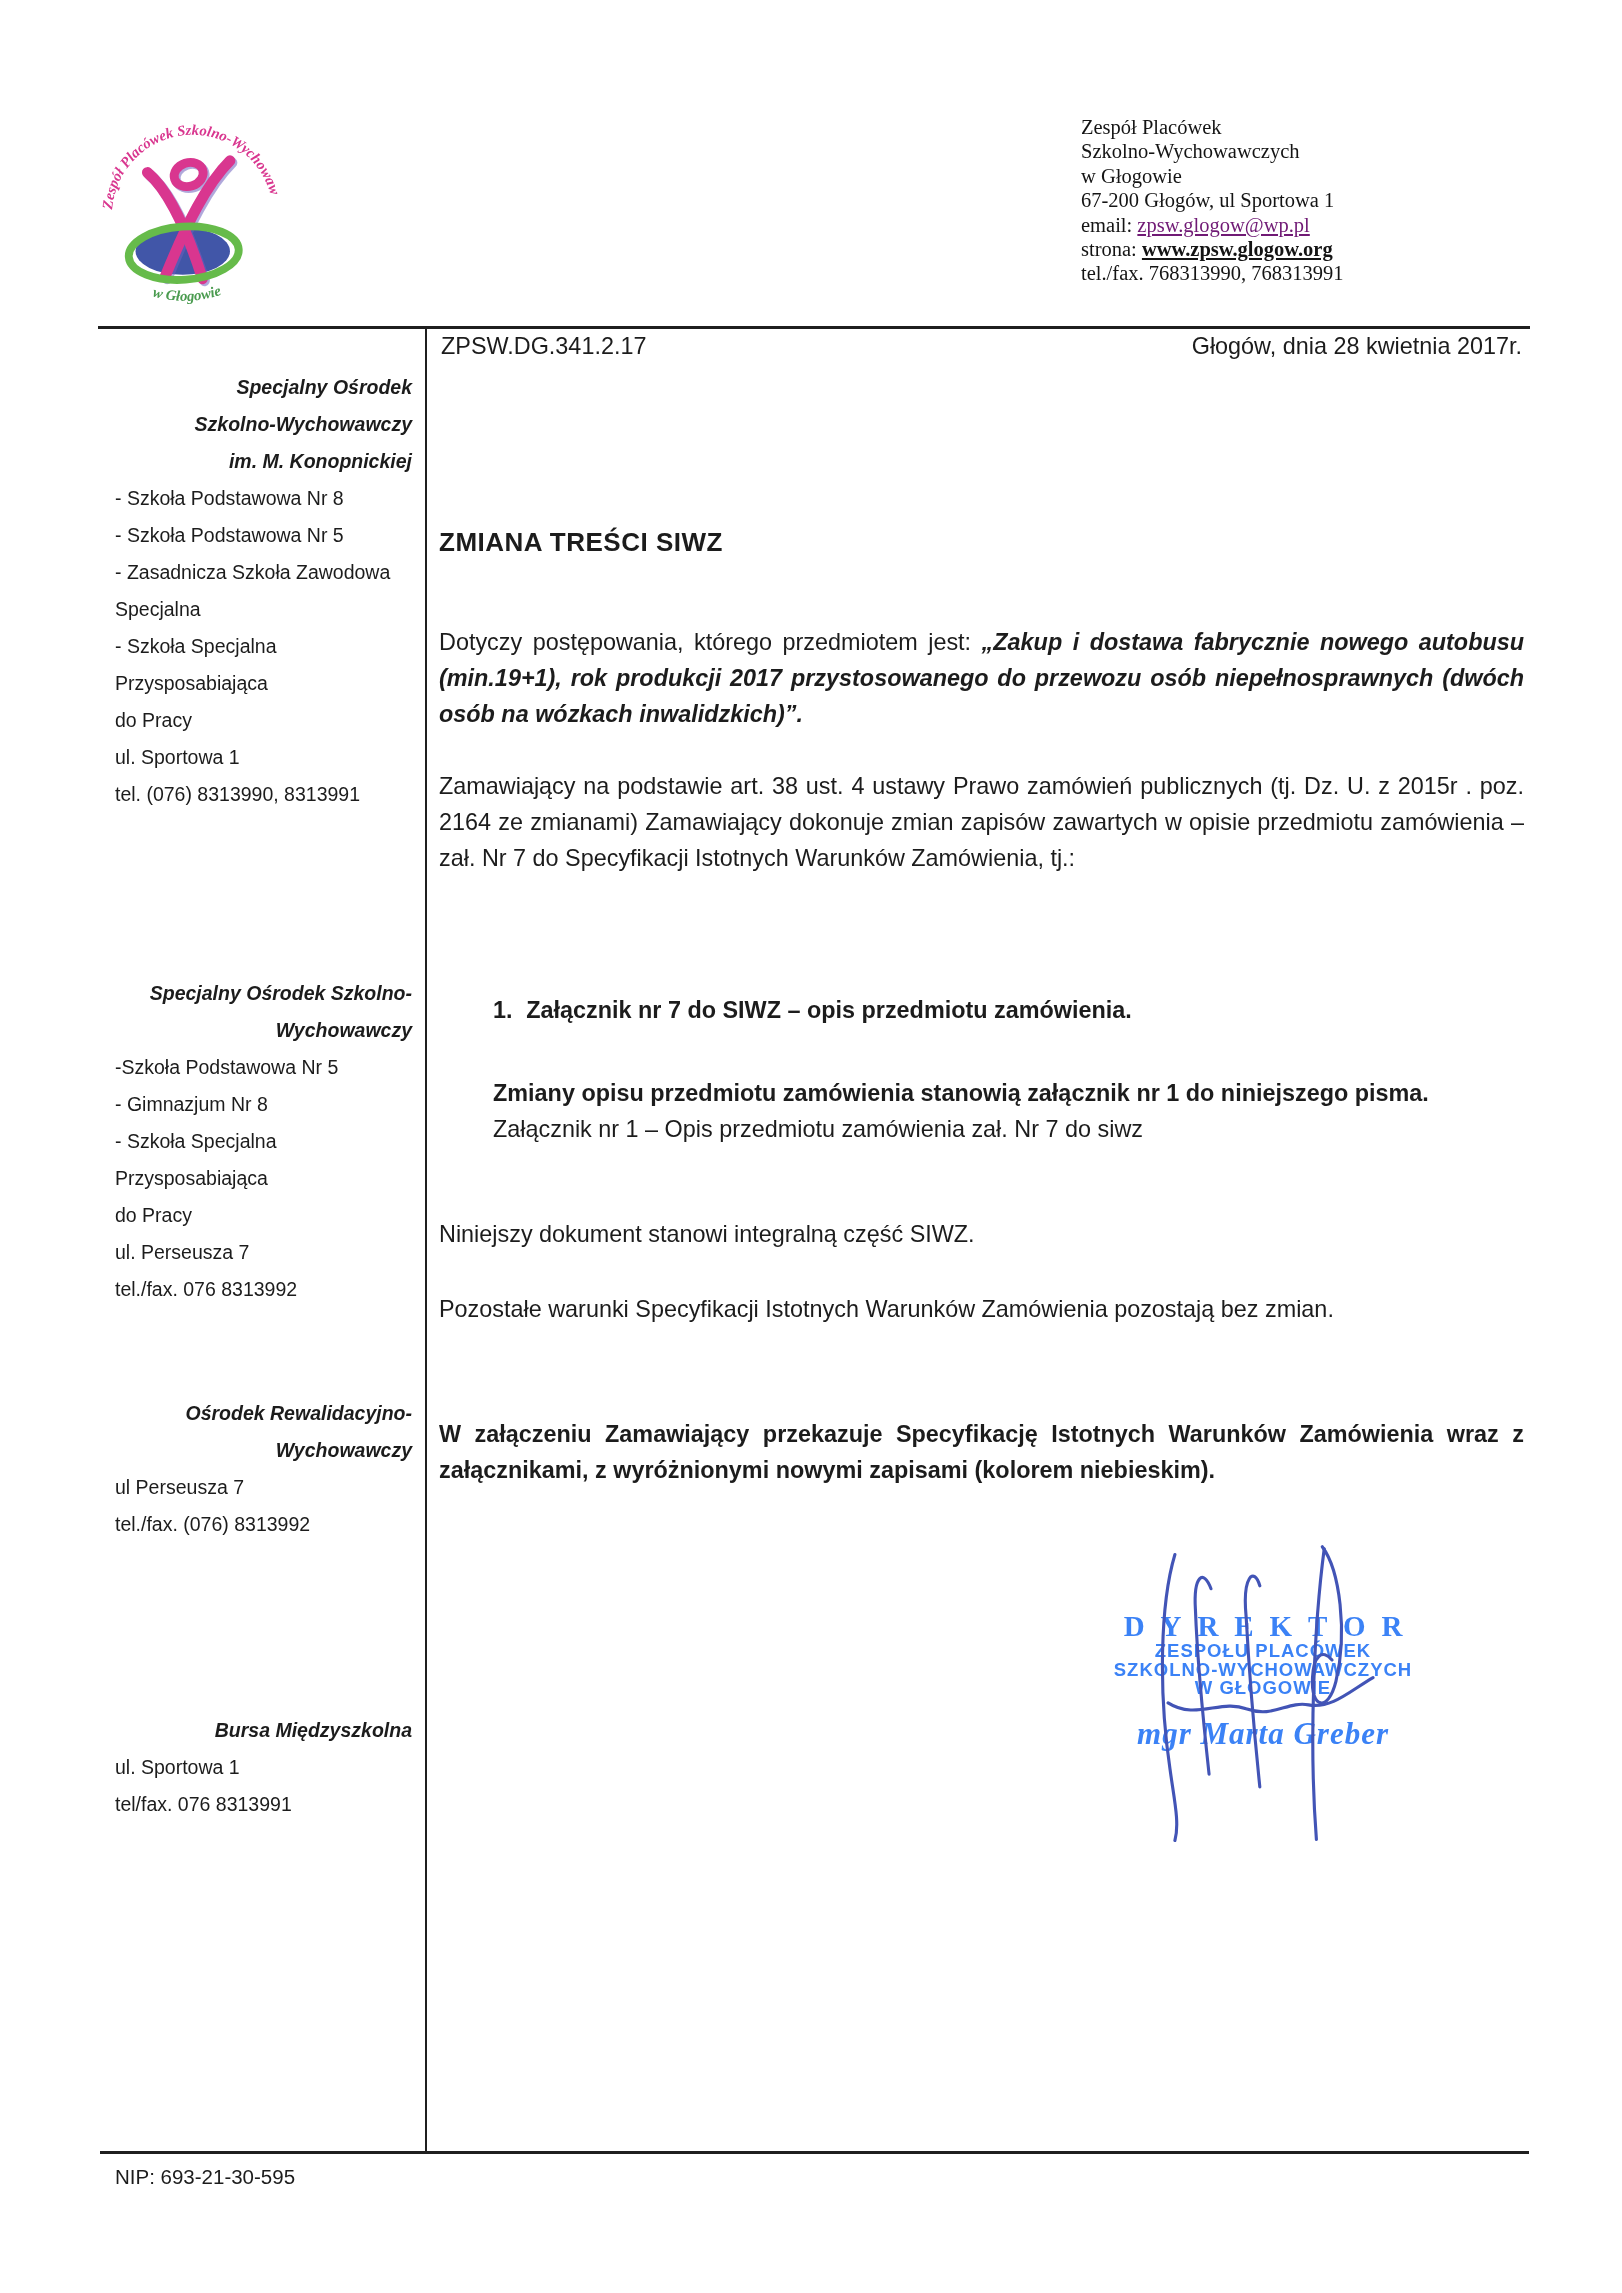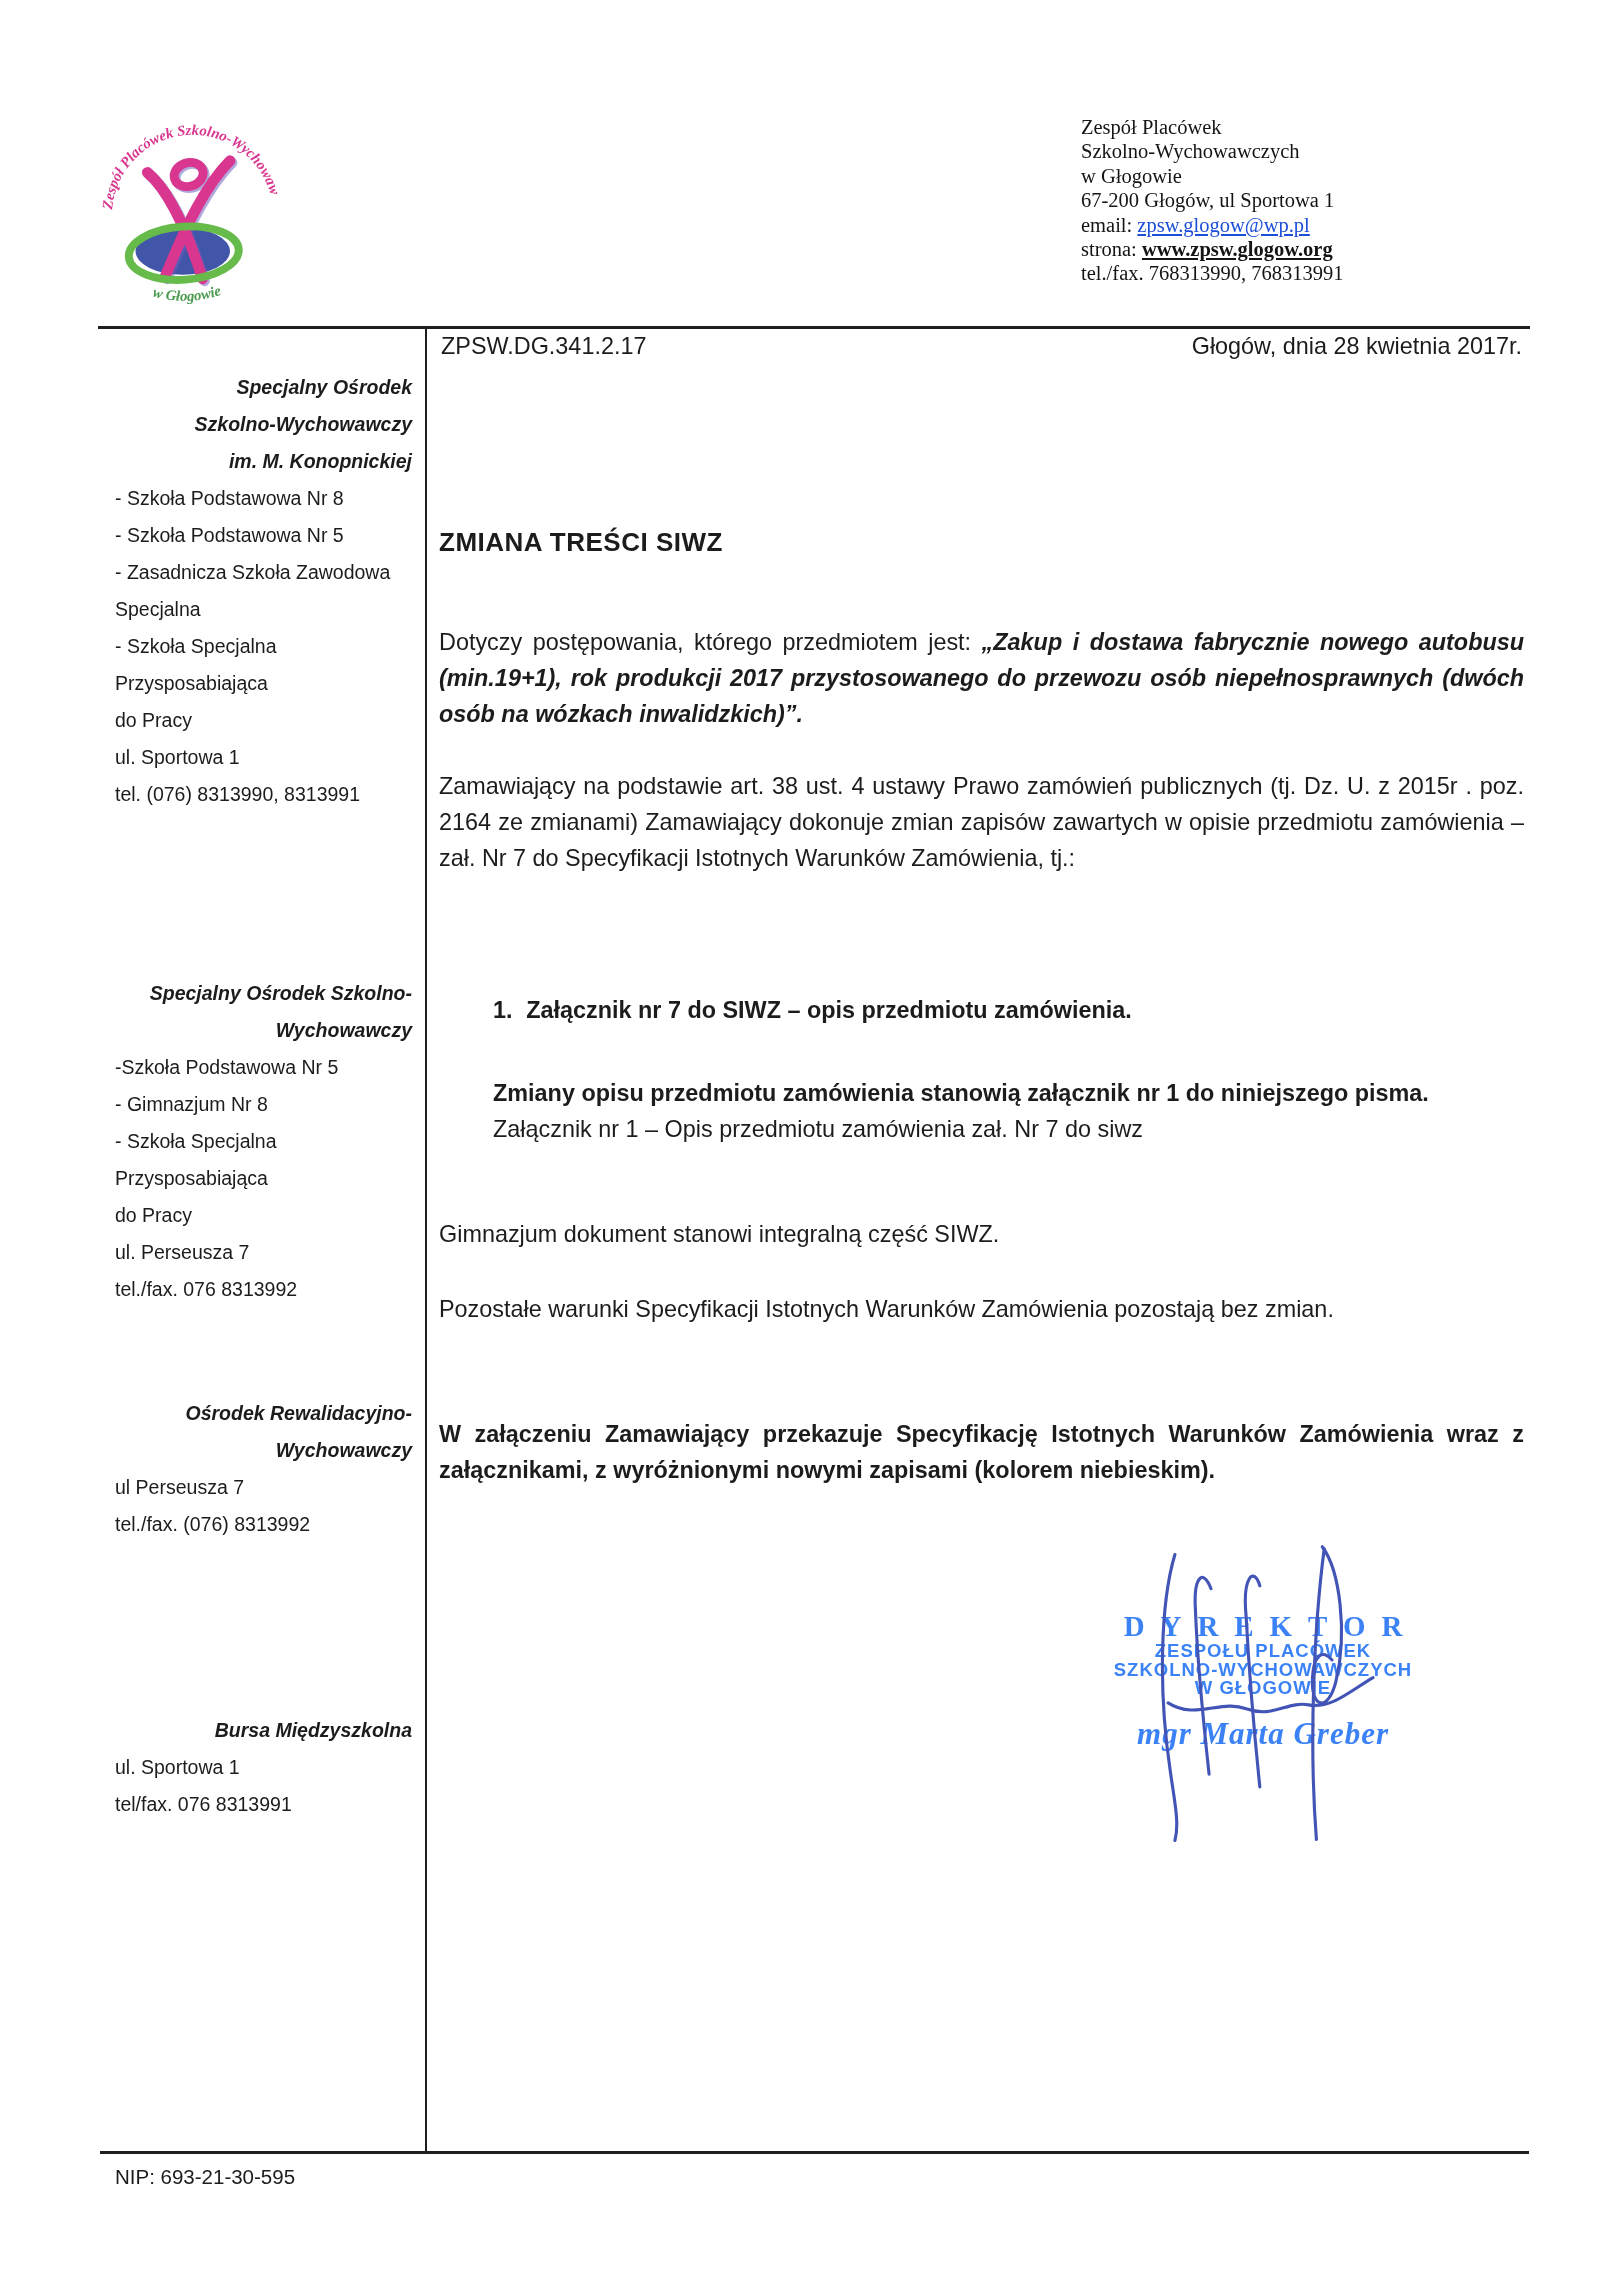--- a/index.html
+++ b/index.html
@@ -16,21 +16,21 @@
 
   
   .logo { position:absolute; left:90px; top:86px; width:217px; height:236px; }
 
   
   .letterhead {
     position:absolute; left:1081px; top:115px; width:458px;
     font-family:"Liberation Serif", serif; font-size:20.5px; line-height:24.4px; color:#141414;
   }
   .letterhead a { text-decoration:underline; }
-  .lh-email { color:#1d4ed8; }
+  .lh-email { color:#701a75; }
   .lh-site  { color:#141414; font-weight:bold; }
 
   
   .ref-number { position:absolute; left:441px;  top:333px; font-size:23.4px; }
   .ref-date   { position:absolute; right:101px; top:333px; font-size:23.4px; }
 
   
   .sb-block { position:absolute; left:115px; width:297px; font-size:19.5px; line-height:37px; }
   .sb-b1 { top:369px; }
   .sb-b2 { top:975px; }
@@ -157,21 +157,21 @@
 
     <div class="para just p1"><span>Dotyczy postępowania, którego przedmiotem jest: </span><span class="quote">„Zakup i dostawa fabrycznie nowego autobusu (min.19+1), rok produkcji 2017 przystosowanego do przewozu osób niepełnosprawnych (dwóch osób na wózkach inwalidzkich)”.</span></div>
 
     <div class="para just p2">Zamawiający na podstawie art. 38 ust. 4 ustawy Prawo zamówień publicznych (tj. Dz. U. z 2015r . poz. 2164 ze zmianami) Zamawiający dokonuje zmian zapisów zawartych w opisie przedmiotu zamówienia – zał. Nr 7 do Specyfikacji Istotnych Warunków Zamówienia, tj.:</div>
 
     <div class="list-row"><span class="num">1.</span><span>Załącznik nr 7 do SIWZ – opis przedmiotu zamówienia.</span></div>
 
     <div class="note-bold">Zmiany opisu przedmiotu zamówienia stanowią załącznik nr 1 do niniejszego pisma.</div>
     <div class="note-regular">Załącznik nr 1 – Opis przedmiotu zamówienia zał. Nr 7 do siwz</div>
 
-    <div class="para p3">Gimnazjum dokument stanowi integralną część SIWZ.</div>
+    <div class="para p3">Niniejszy dokument stanowi integralną część SIWZ.</div>
     <div class="para p4">Pozostałe warunki Specyfikacji Istotnych Warunków Zamówienia pozostają bez zmian.</div>
     <div class="para just p5">W załączeniu Zamawiający przekazuje Specyfikację Istotnych Warunków Zamówienia wraz z załącznikami, z wyróżnionymi nowymi zapisami (kolorem niebieskim).</div>
   </div>
 
   <div class="stamp">
     <div class="stamp-l1">DYREKTOR</div>
     <div class="stamp-sub">ZESPOŁU PLACÓWEK</div>
     <div class="stamp-sub">SZKOLNO-WYCHOWAWCZYCH</div>
     <div class="stamp-sub">W GŁOGOWIE</div>
     <div class="stamp-name">mgr Marta Greber</div>

